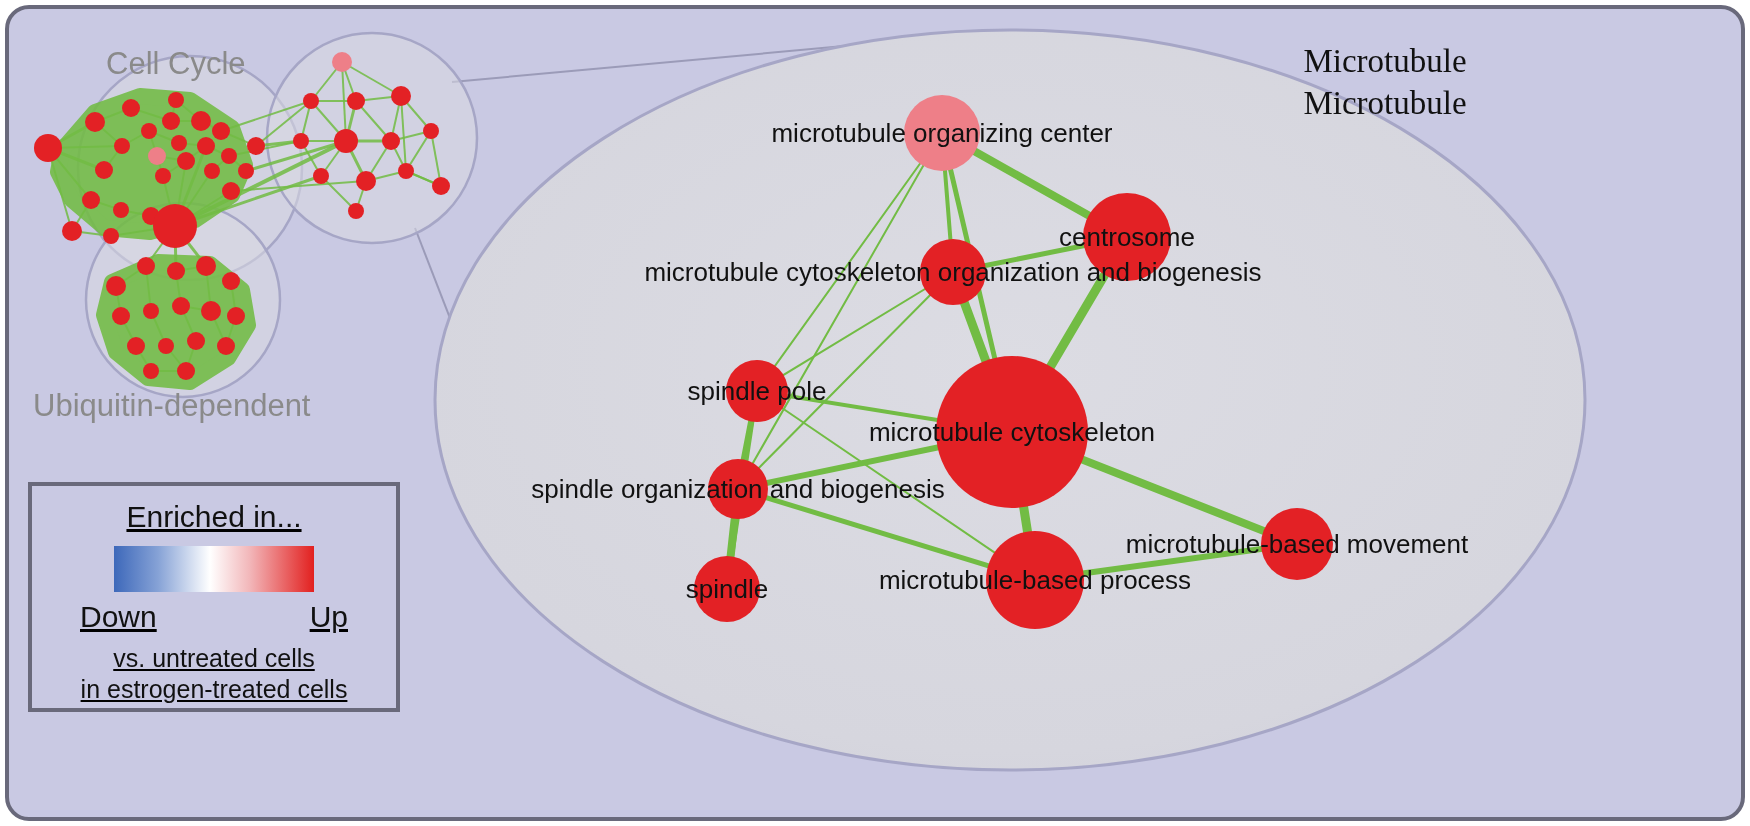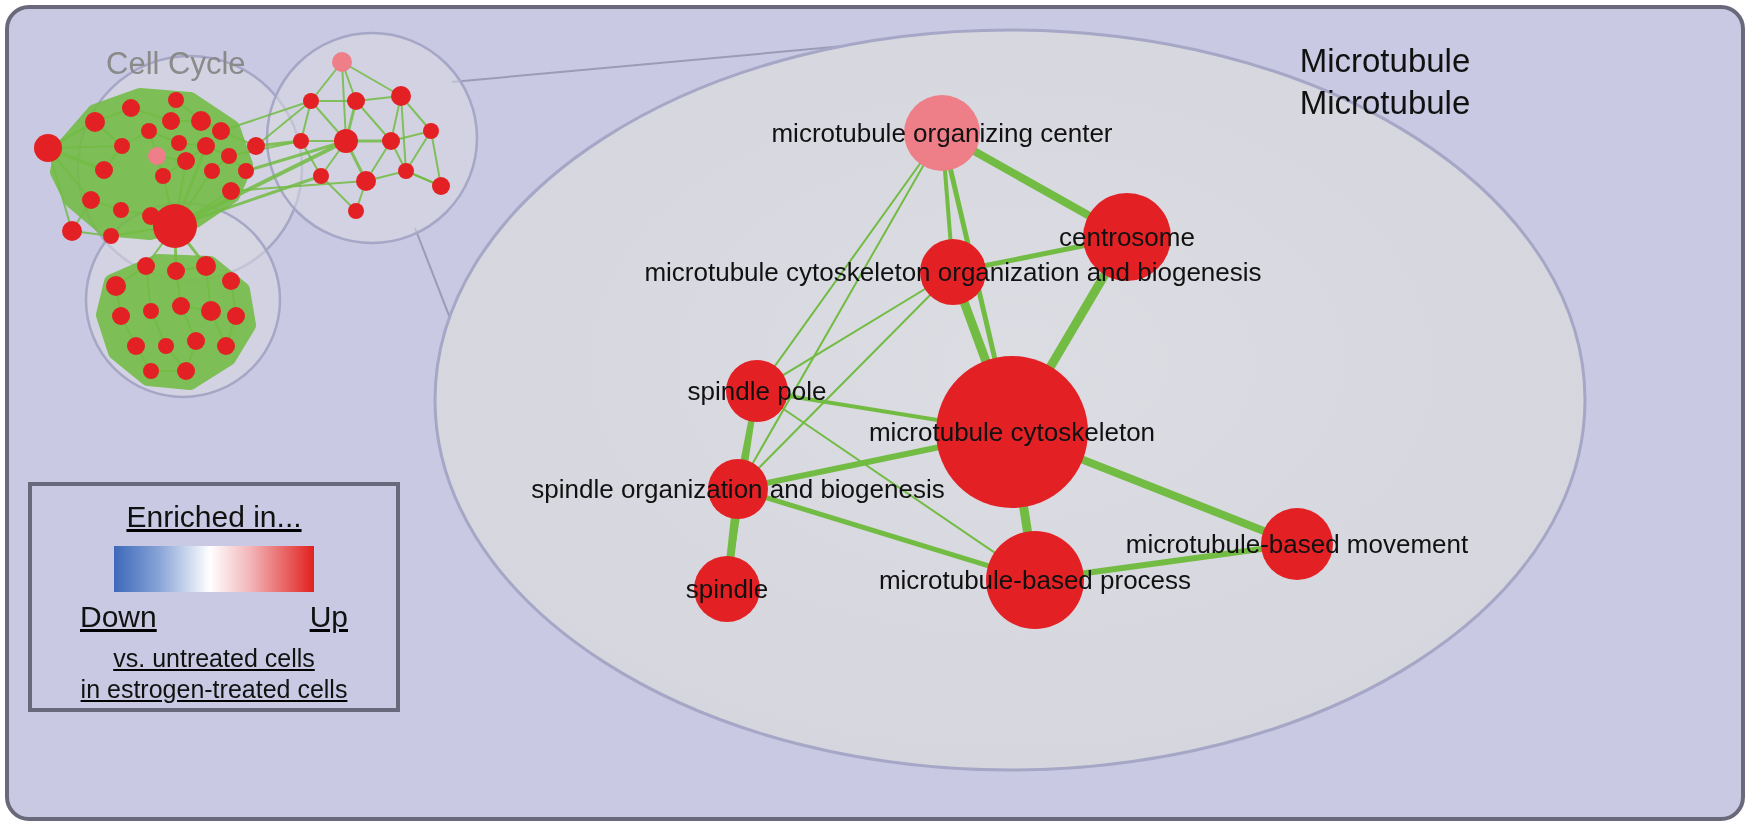--- a/index.html
+++ b/index.html
@@ -16,21 +16,21 @@
   .zoom-ellipse { fill: url(#ellipseGrad); stroke: var(--ellipse-stroke); stroke-width: 3; }
   .node-label {
     font-size: 26px;
     fill: var(--black-label);
     text-anchor: middle;
     font-family: "Liberation Sans", sans-serif;
   }
   .title-gray { position: absolute; color: var(--gray-label); font-size: 31px; }
   #t-cc { left: 106px; top: 46px; }
   .ub { left: 33px; top: 386px; line-height: 39px; }
-  .title-black { position: absolute; color: var(--black-label); }
+  .title-black { position: absolute; color: var(--black-label); font-family: Liberation Serif, serif; }
   .mt { left: 1245px; top: 40px; width: 280px; text-align: center; font-size: 33px; line-height: 42px; }
   .legend {
     position: absolute;
     left: 28px; top: 482px;
     width: 372px; height: 230px;
     border: 4px solid var(--panel-border);
     text-decoration: underline;
   }
   .legend-title { text-align: center; font-size: 30px; color: var(--black-label); margin-top: 14px; }
   .legend-bar { width: 200px; height: 46px; margin: 12px auto 0; }
@@ -262,20 +262,21 @@
         <text x="738" y="498" class="node-label">spindle organization and biogenesis</text>
         <text x="1297" y="553" class="node-label">microtubule-based movement</text>
         <text x="1035" y="589" class="node-label">microtubule-based process</text>
         <text x="727" y="598" class="node-label">spindle</text>
       </g>
   </svg>
 
   <div class="title-gray" id="t-cc">Cell Cycle</div>
 
   <div class="title-gray ub">
+    <div>Ubiquitin-dependent</div>
   </div>
 
   <div class="title-black mt">
     <div>Microtubule</div>
     <div>Microtubule</div>
   </div>
 
   <div class="legend">
     <div class="legend-title">Enriched in...</div>
     <div class="legend-bar" id="legend-bar" style="background: linear-gradient(90deg, rgb(61, 104, 186) 0%, rgb(134, 162, 214) 22%, rgb(255, 255, 255) 48%, rgb(242, 182, 185) 68%, rgb(226, 32, 31) 100%);"></div>

